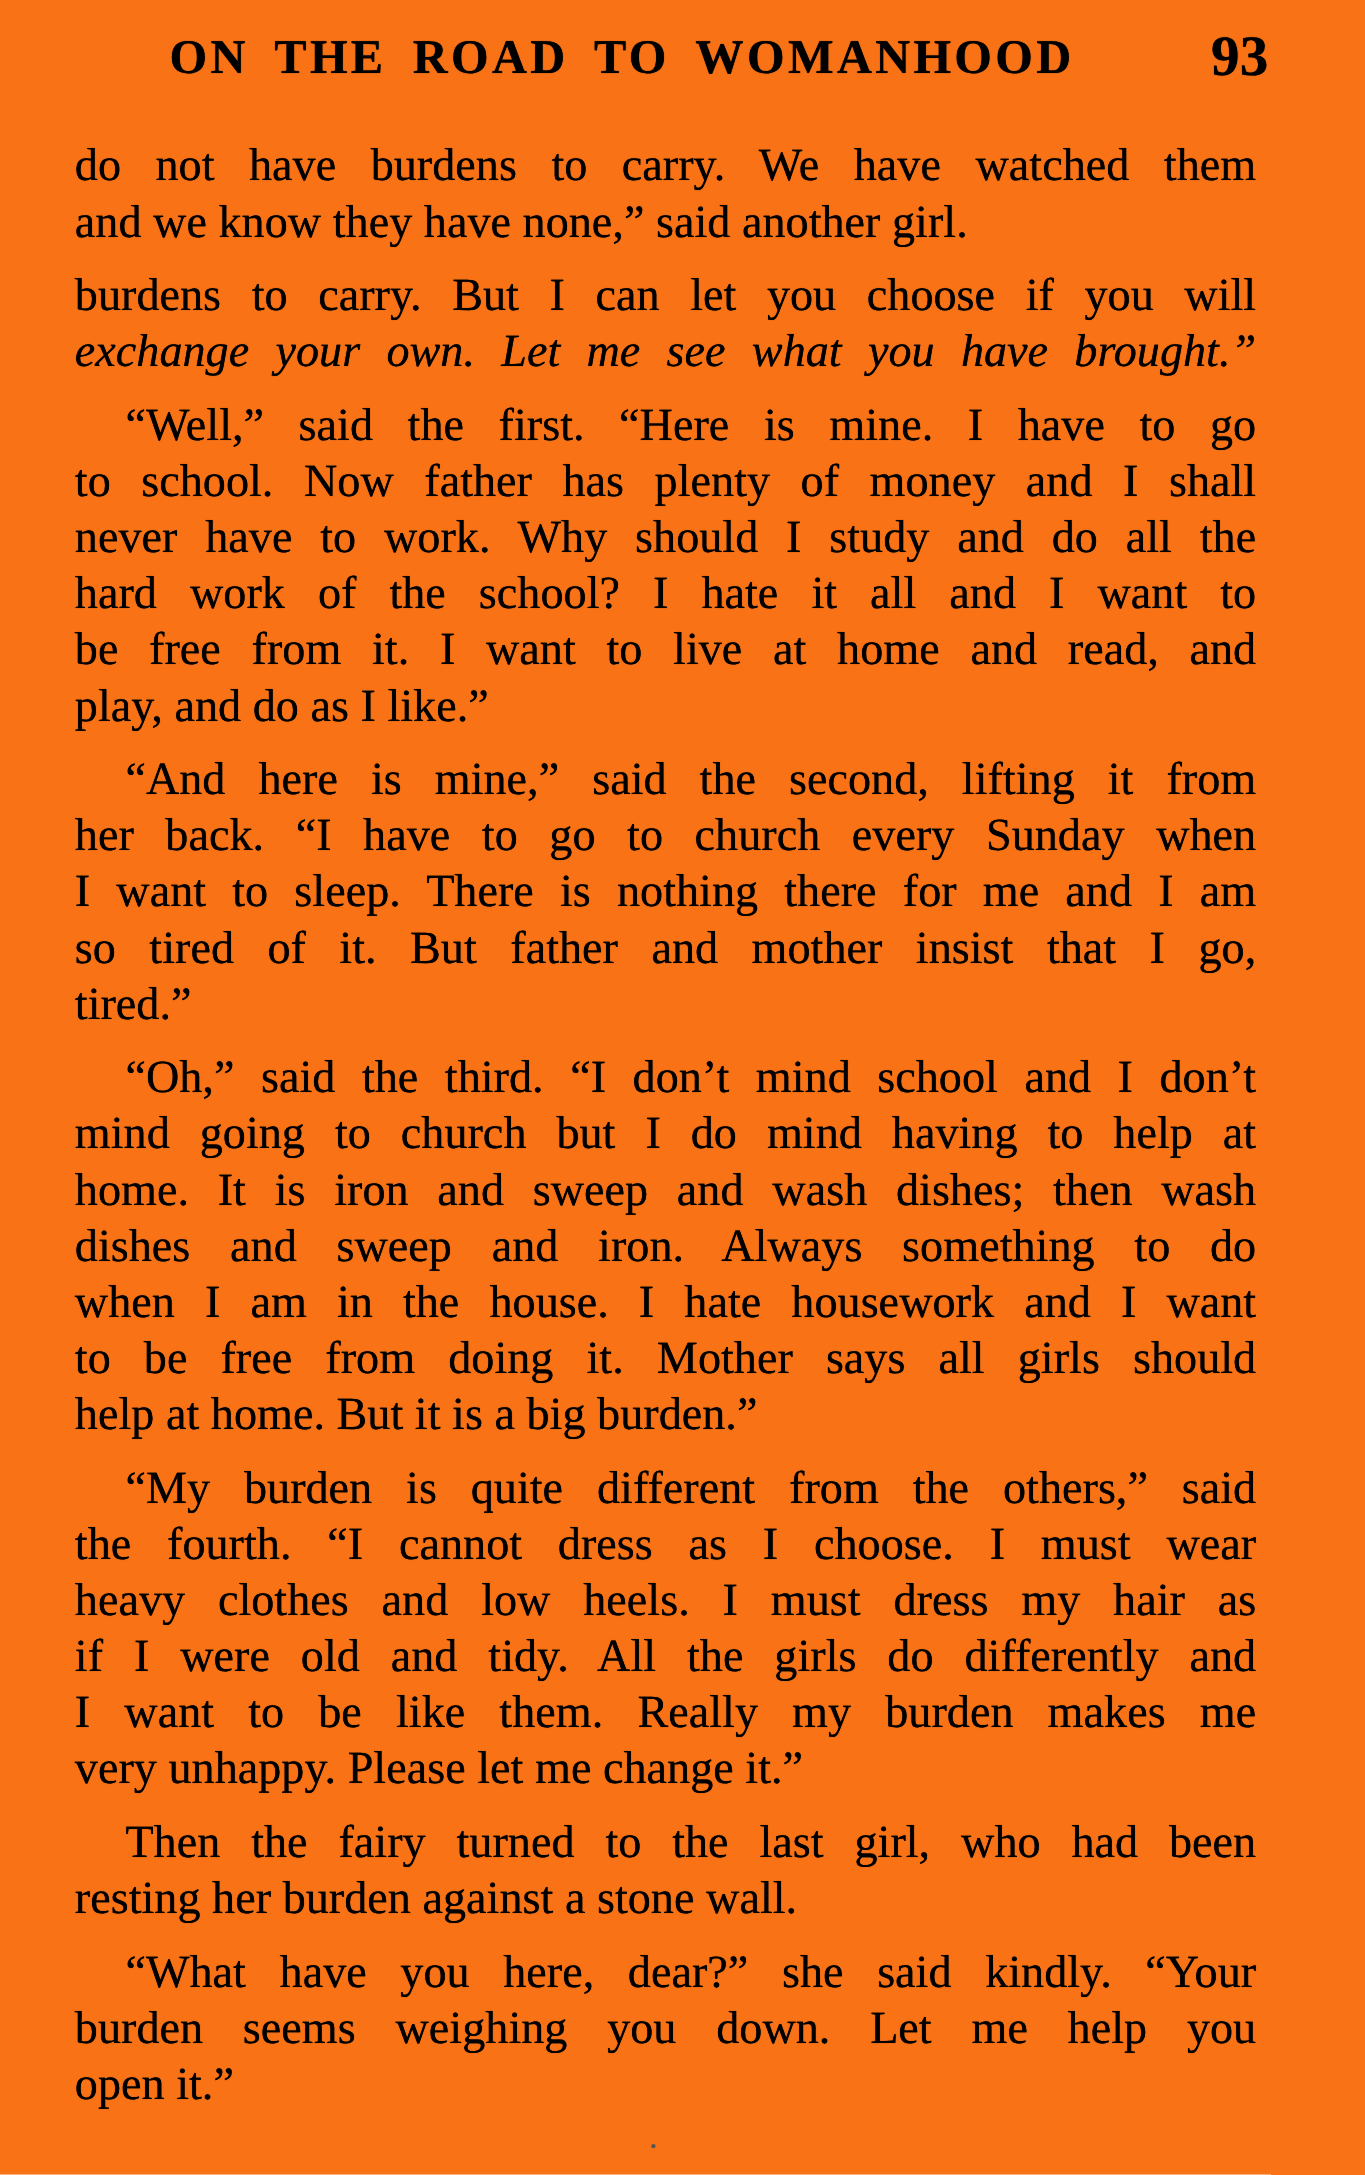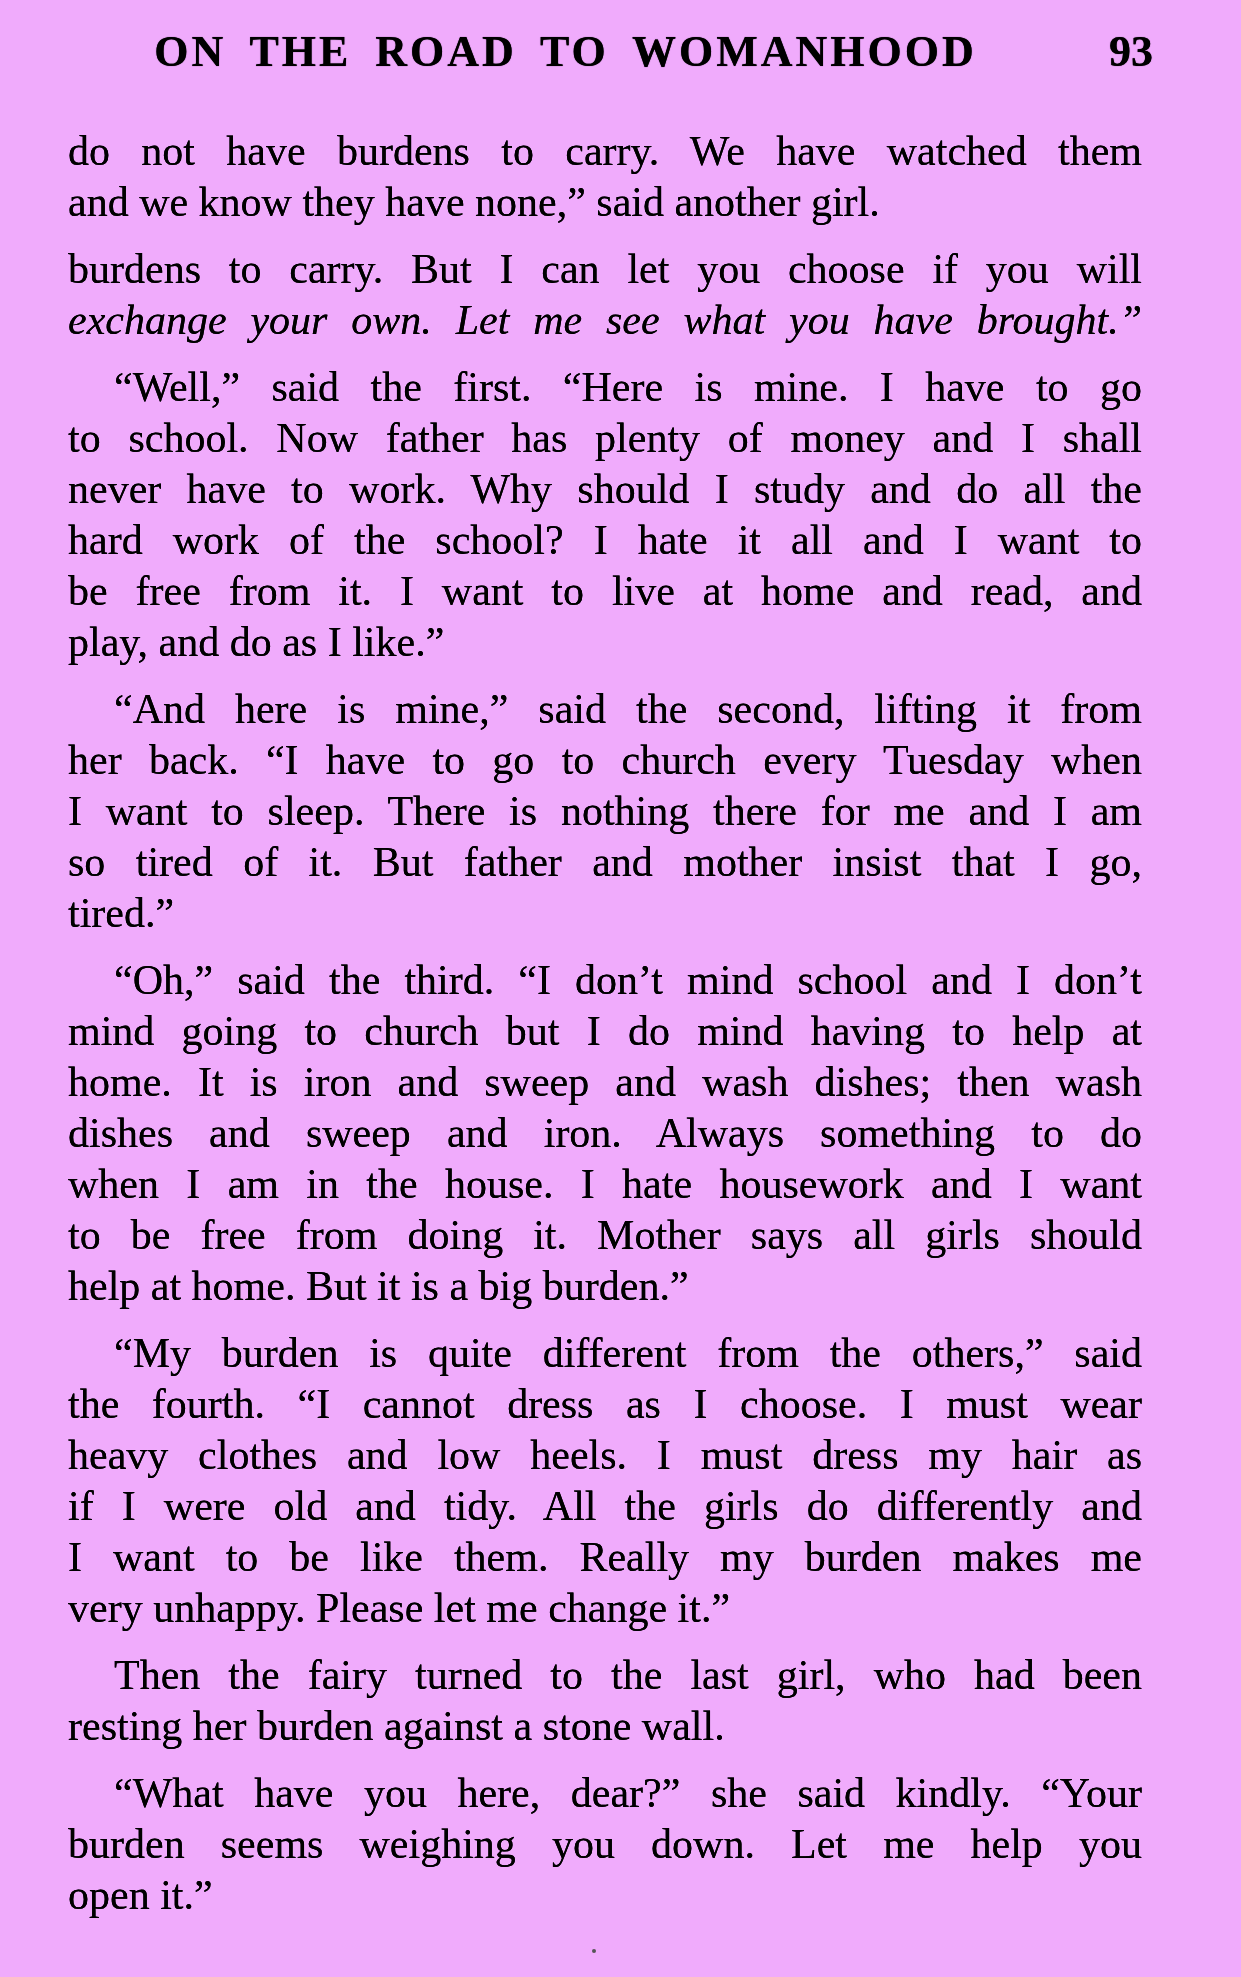--- a/index.html
+++ b/index.html
@@ -4,21 +4,21 @@
 <style>
   html, body {
     margin: 0;
     padding: 0;
     background: #ffffff;
   }
   .page {
     position: relative;
     width: 1241px;
     height: 1977px;
-    background: #f0abfc;
+    background: #f97316;
     color: #000000;
     font-family: "Liberation Serif", "DejaVu Serif", serif;
     overflow: hidden;
   }
   
   .page-header {
     position: absolute;
     top: 28px;
     left: 52px;
     right: 88px;
@@ -32,21 +32,21 @@
     letter-spacing: 3px;
     word-spacing: 10px;
     line-height: 48px;
     text-shadow: 0 0 0.8px #000;
     white-space: nowrap;
   }
   .folio {
     position: absolute;
     right: 0;
     top: 0;
-    font-size: 44px;
+    font-size: 52px;
     font-weight: 700;
     line-height: 48px;
     text-shadow: 0 0 0.8px #000;
   }
   
   .page-body {
     position: absolute;
     top: 110px;
     left: 52px;
     width: 1106px;
@@ -94,21 +94,21 @@
       <div class="paragraph">
         <div class="line indent">“Well,” said the first.  “Here is mine.  I have to go</div>
         <div class="line">to school.  Now father has plenty of money and I shall</div>
         <div class="line">never have to work.  Why should I study and do all the</div>
         <div class="line">hard work of the school?  I hate it all and I want to</div>
         <div class="line">be free from it.  I want to live at home and read, and</div>
         <div class="line last">play, and do as I like.”</div>
       </div>
       <div class="paragraph">
         <div class="line indent">“And here is mine,” said the second, lifting it from</div>
-        <div class="line">her back.  “I have to go to church every Tuesday when</div>
+        <div class="line">her back.  “I have to go to church every Sunday when</div>
         <div class="line">I want to sleep.  There is nothing there for me and I am</div>
         <div class="line">so tired of it.  But father and mother insist that I go,</div>
         <div class="line last">tired.”</div>
       </div>
       <div class="paragraph">
         <div class="line indent">“Oh,” said the third.  “I don’t mind school and I don’t</div>
         <div class="line">mind going to church but I do mind having to help at</div>
         <div class="line">home.  It is iron and sweep and wash dishes; then wash</div>
         <div class="line">dishes and sweep and iron.  Always something to do</div>
         <div class="line">when I am in the house.  I hate housework and I want</div>

